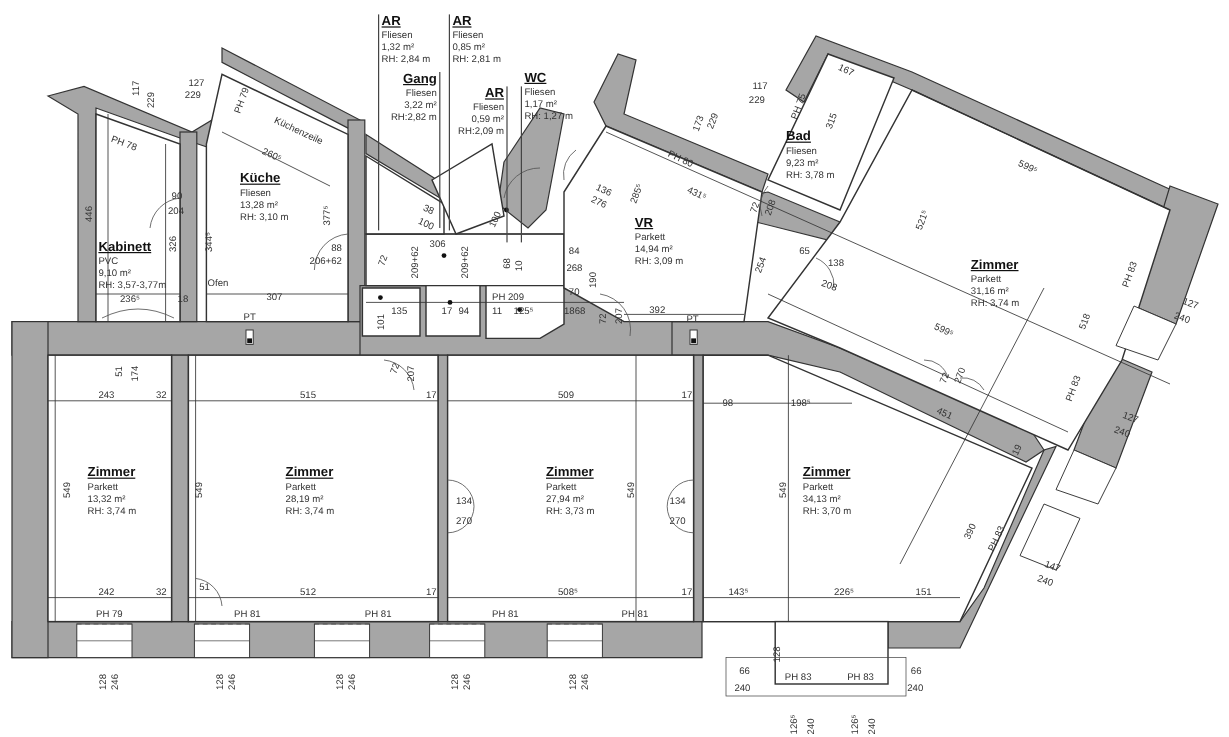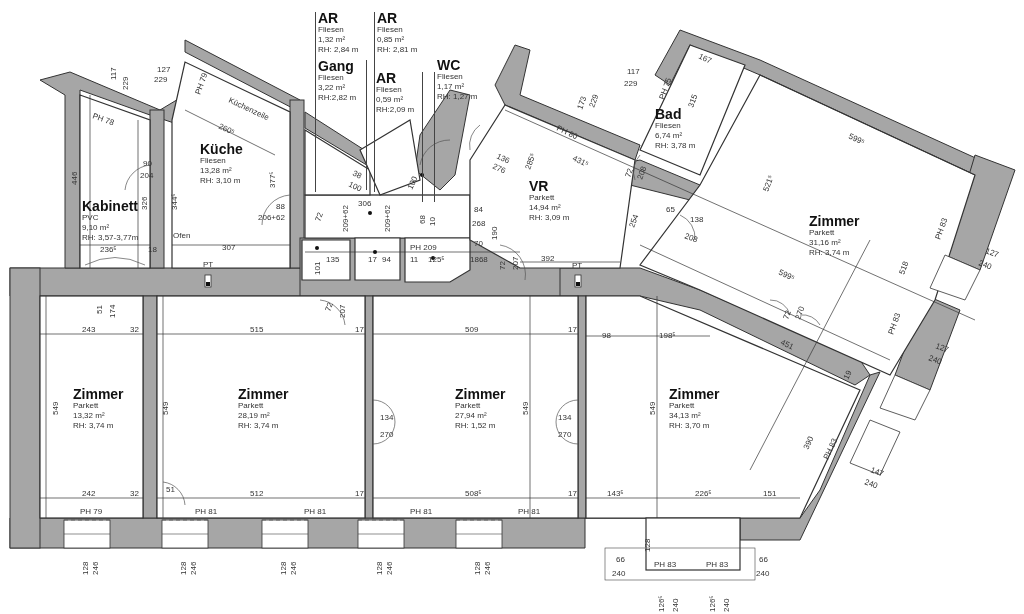--- a/index.html
+++ b/index.html
@@ -9,23 +9,23 @@
   .room { fill: #ffffff; stroke: #333; stroke-width: 1.2; }
   .dim { stroke: #333; stroke-width: 0.7; fill: none; }
   .thin { stroke: #444; stroke-width: 0.6; fill: none; }
   .dash { stroke: #555; stroke-width: 0.8; fill: none; stroke-dasharray: 4 3; }
   .win { fill: #fff; stroke: #333; stroke-width: 0.8; }
   .swing { fill: none; stroke: #555; stroke-width: 0.7; }
   .t-info { font-family: "Liberation Sans", sans-serif; font-size: 8px; fill: #333; }
   .t-dim { font-family: "Liberation Sans", sans-serif; font-size: 8px; fill: #333; }
   .t-ph  { font-family: "Liberation Sans", sans-serif; font-size: 8px; fill: #333; }
   .label-block { position: absolute; line-height: 10px; }
-  .label-block .n { font-weight: bold; font-size: 14px; color: #111; display: block; line-height: 13px; }
+  .label-block .n { font-weight: bold; font-size: 11px; color: #111; display: block; line-height: 13px; text-decoration: underline; }
   .label-block .i { font-size: 8px; color: #333; display: block; }
-  .right { }
+  .right { text-align: right; }
   .vline { position: absolute; width: 1px; background: #444; }
 </style>
 </head>
 <body>
 
 <svg id="plan" viewBox="0 0 1024 614" xmlns="http://www.w3.org/2000/svg">
 
   <g>
 
     <polygon class="wall" points="10,518 800,518 820,490 870,375 880,372 800,540 740,540 740,518 585,518 585,548 10,548"></polygon>
@@ -207,21 +207,21 @@
   <div class="vline" style="left:434px; top:72px; height:130px;"></div>
   <div class="label-block" style="left:529px; top:180px;">
     <span class="n">VR</span>
     <span class="i">Parkett</span>
     <span class="i">14,94 m²</span>
     <span class="i">RH: 3,09 m</span>
   </div>
   <div class="label-block" style="left:655px; top:108px;">
     <span class="n">Bad</span>
     <span class="i">Fliesen</span>
-    <span class="i">6,74 m²</span>
+    <span class="i">9,23 m²</span>
     <span class="i">RH: 3,78 m</span>
   </div>
   <div class="label-block" style="left:809px; top:215px;">
     <span class="n">Zimmer</span>
     <span class="i">Parkett</span>
     <span class="i">31,16 m²</span>
     <span class="i">RH: 3,74 m</span>
   </div>
   <div class="label-block" style="left:73px; top:388px;">
     <span class="n">Zimmer</span>
@@ -232,21 +232,21 @@
   <div class="label-block" style="left:238px; top:388px;">
     <span class="n">Zimmer</span>
     <span class="i">Parkett</span>
     <span class="i">28,19 m²</span>
     <span class="i">RH: 3,74 m</span>
   </div>
   <div class="label-block" style="left:455px; top:388px;">
     <span class="n">Zimmer</span>
     <span class="i">Parkett</span>
     <span class="i">27,94 m²</span>
-    <span class="i">RH: 1,52 m</span>
+    <span class="i">RH: 3,73 m</span>
   </div>
   <div class="label-block" style="left:669px; top:388px;">
     <span class="n">Zimmer</span>
     <span class="i">Parkett</span>
     <span class="i">34,13 m²</span>
     <span class="i">RH: 3,70 m</span>
   </div>
 </div>
 
 <svg style="position:absolute;left:0;top:0;" width="1024" height="614">

